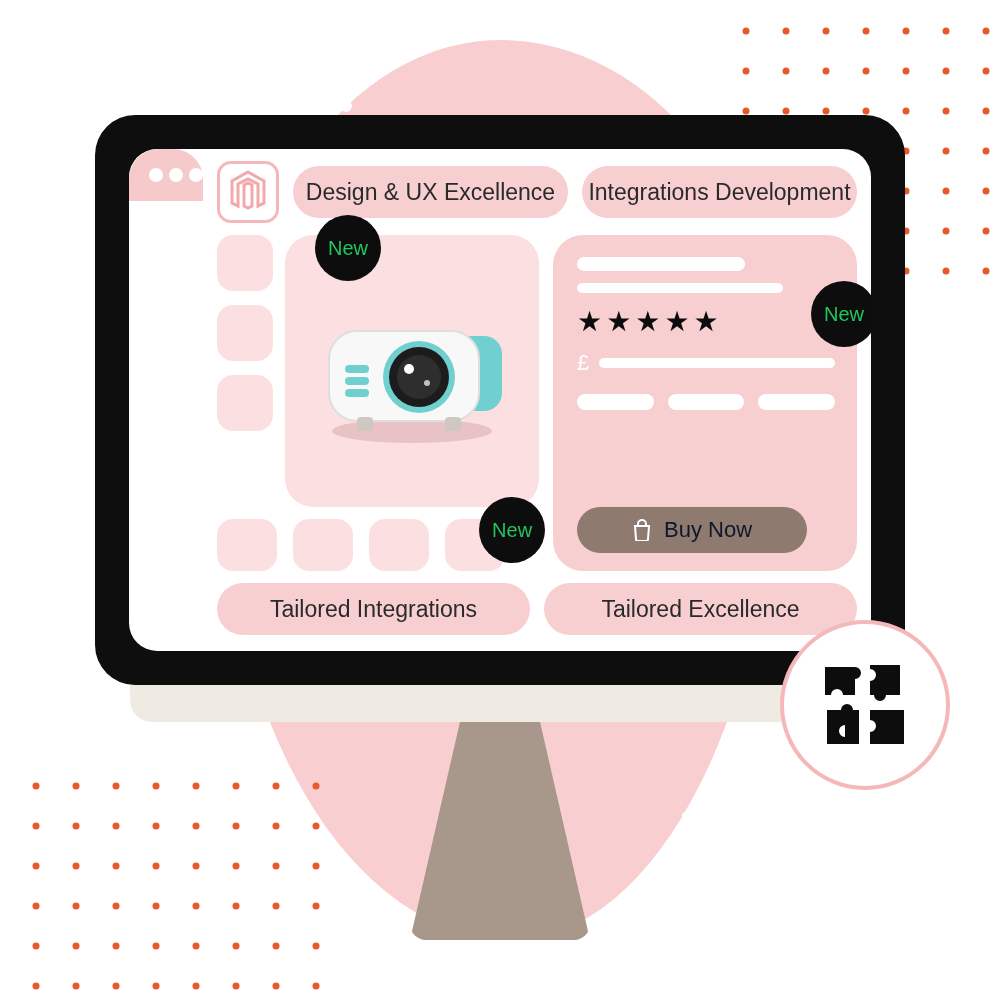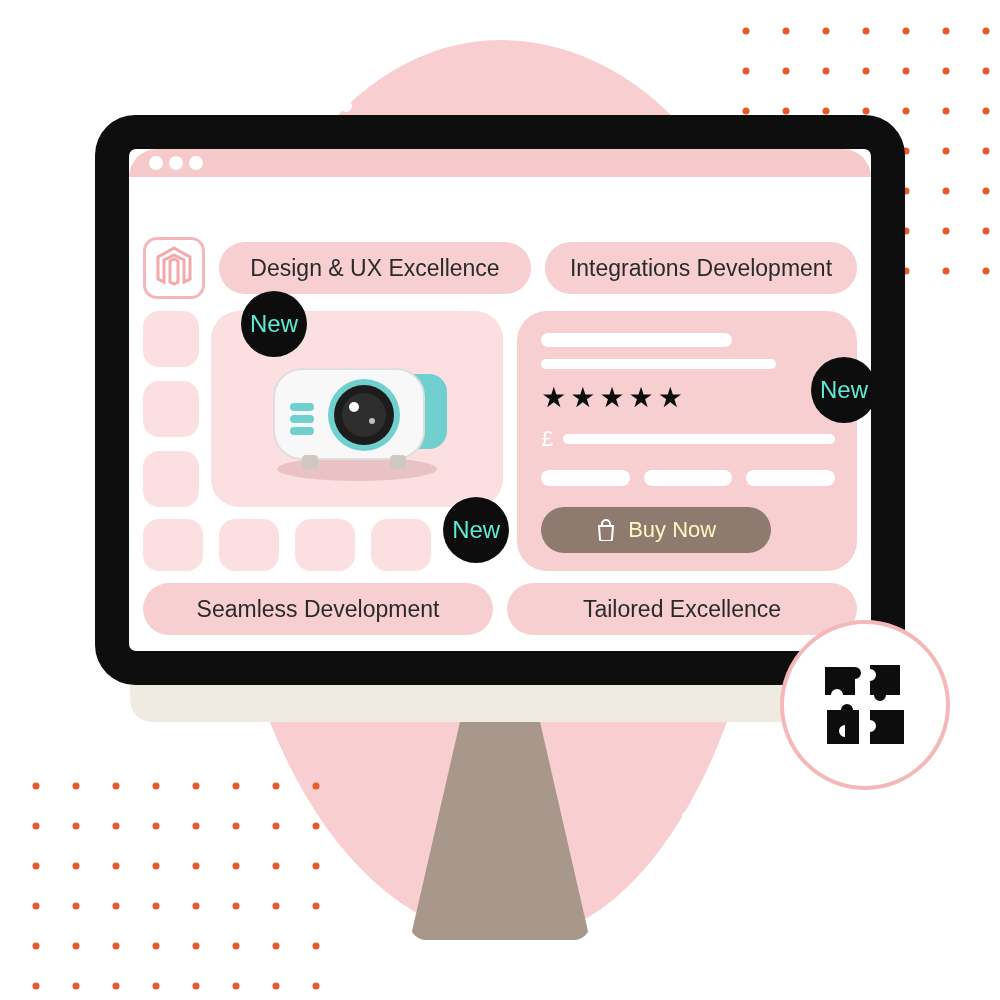--- a/index.html
+++ b/index.html
@@ -52,22 +52,22 @@
     z-index:1;
     clip-path: polygon(28% 0, 72% 0, 100% 100%, 0 100%);
     border-bottom-left-radius:16px;
     border-bottom-right-radius:16px;
   }
 
   
   .screen {
     width:100%; height:100%;
     background:#fff;
-    border-radius:7px;
-    display:flex; flex-direction:column;gap:48px;
+    border-radius:28px;
+    display:flex; flex-direction:row;
   }
   .titlebar {
     height:52px; background:#f6c9cb;
     border-radius:30px 30px 0 0;
     display:flex; align-items:center;
     padding-left:20px; gap:6px;
   }
   .titlebar span { width:14px; height:14px; border-radius:50%; background:#fff; }
   .screen-body { flex:1; padding:12px 14px 16px 14px; display:flex; flex-direction:column; gap:12px; }
 
@@ -95,42 +95,42 @@
 
   .product-wrap { display:flex; gap:12px; flex:1; }
   .product-card {
     flex:1; background:#fce0e1; border-radius:28px;
     position:relative; display:flex; align-items:center; justify-content:center;
   }
 
   
   .badge {
     position:absolute; width:66px; height:66px; background:#0d0d0d;
-    border-radius:50%; color:#5eead4; font-size:24px;
+    border-radius:50%; color:#22c55e; font-size:20px;
     display:flex; align-items:center; justify-content:center;
     z-index:5;
   }
   .badge-1 { top:-20px; left:30px; }
   .badge-2 { bottom:-56px; right:-6px; }
   .badge-3 { top:46px; right:-20px; }
 
   
   .detail {
     background:#f7cfd1; border-radius:30px; height:100%;
     padding:22px 22px 18px 24px; position:relative;
     display:flex; flex-direction:column; gap:12px;
   }
   .line { background:#fff; height:14px; border-radius:8px; }
   .line.sm { height:10px; }
   .stars { display:flex; gap:4px; font-size:28px; color:#0c0c0c; }
   .price-row { display:flex; align-items:center; gap:10px; font-size:22px; color:#fff; }
   .chips { display:flex; gap:14px; margin-top:6px; }
   .chip { flex:1; height:16px; background:#fff; border-radius:8px; }
   .buy-btn {
-    margin-top:auto; background:#8f7a70; border:none; color:#fef9c3;
+    margin-top:auto; background:#8f7a70; border:none; color:#0f172a;
     font-size:22px; height:46px; border-radius:26px;
     display:flex; align-items:center; justify-content:center; gap:12px;
     cursor:pointer; width:230px;
   }
 
   .pill-row-bottom { display:flex; gap:14px; }
 
   
   .puzzle-badge {
     position:absolute; right:50px; bottom:210px;
@@ -347,21 +347,21 @@
                 <path d="M3 7 h14 l-1 13 a2 2 0 0 1 -2 2 h-8 a2 2 0 0 1 -2 -2 Z" fill="none" stroke="#fff" stroke-width="2"></path>
                 <path d="M6 7 v-2 a4 4 0 0 1 8 0 v2" fill="none" stroke="#fff" stroke-width="2"></path>
               </svg>
               <span>Buy Now</span>
             </button>
           </div>
         </div>
       </div>
 
       <div class="pill-row-bottom">
-        <div class="pill">Seamless Development</div>
+        <div class="pill">Tailored Integrations</div>
         <div class="pill">Tailored Excellence</div>
       </div>
 
     </div>
   </div>
 </div>
 
 <div class="puzzle-badge">
   <svg width="100" height="100" viewBox="0 0 100 100">
     <g fill="#0e0d0d">

